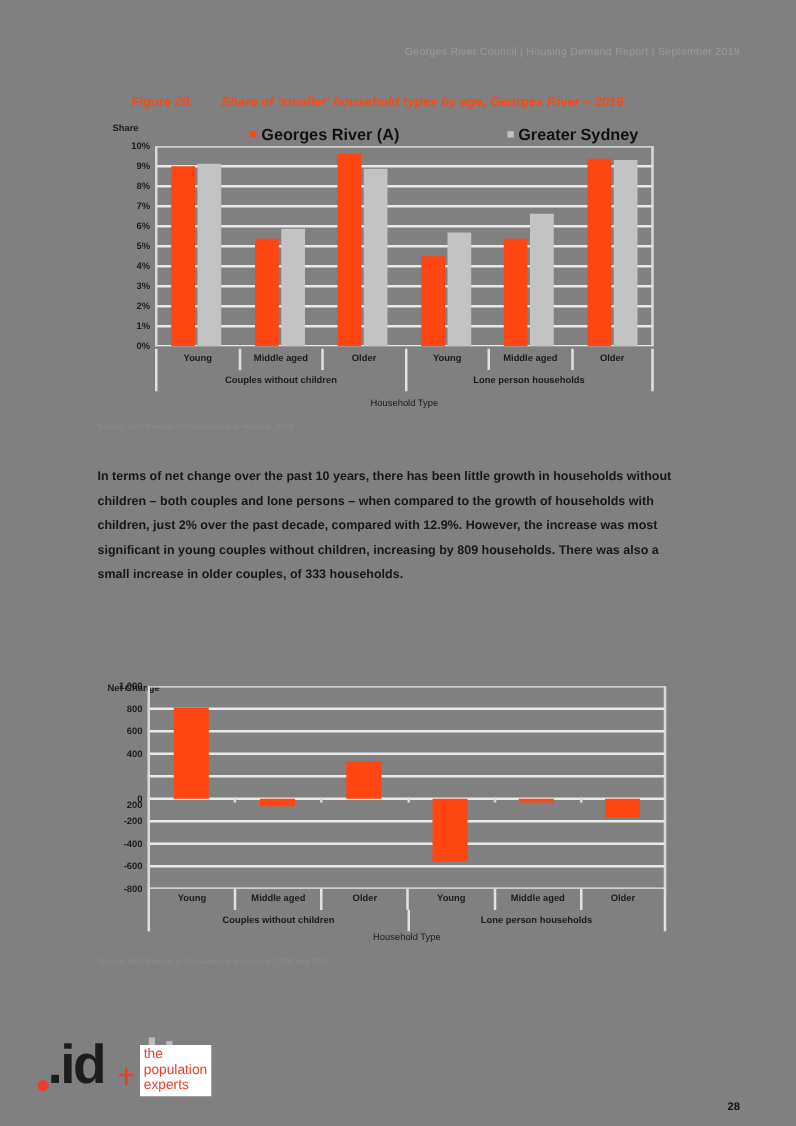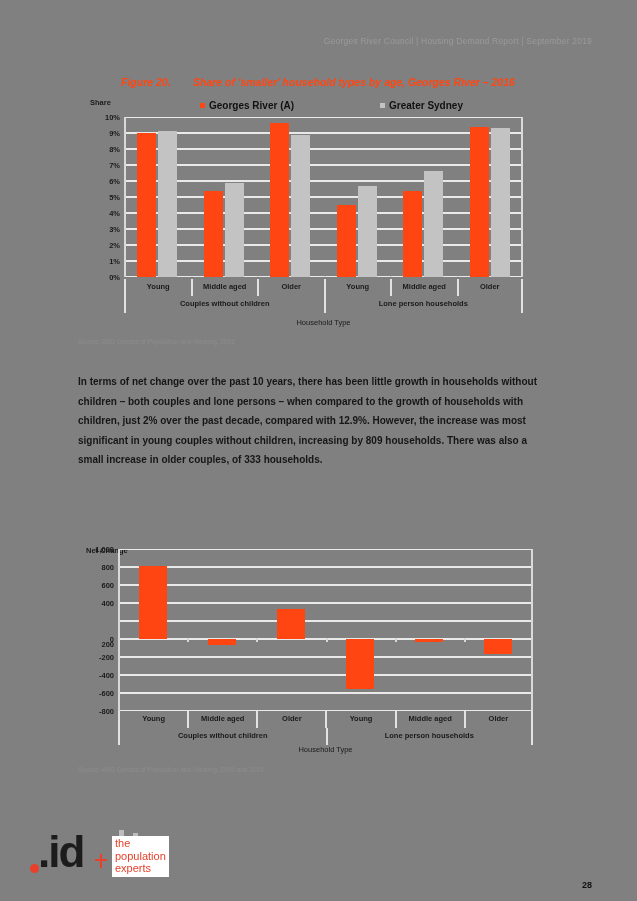--- a/index.html
+++ b/index.html
@@ -49,21 +49,21 @@
   .ytitle{
     position:absolute;font-size:7.5px;font-weight:bold;color:#1a1a1a;
     white-space:nowrap;
   }
 
   .bar{position:absolute;}
   .bar.gr{background:#ff4612;}
   .bar.gs{background:#c3c3c3;}
 
   
-  .legend{position:absolute;display:flex;gap:86px;font-size:10px;font-weight:bold;color:#111;align-items:flex-end;}
+  .legend{position:absolute;display:flex;gap:86px;font-size:13px;font-weight:bold;color:#111;align-items:flex-end;}
   .legend .item{display:flex;align-items:center;gap:4px;white-space:nowrap;}
   .legend .swatch{width:5px;height:5px;display:inline-block;}
   .legend .swatch.gr{background:#ff4612;}
   .legend .swatch.gs{background:#c3c3c3;}
 
   
   .catrow{position:absolute;display:flex;}
   .catcell{
     position:relative;text-align:center;font-size:7.5px;font-weight:bold;
     color:#1a1a1a;padding-top:3px;box-sizing:border-box;
@@ -113,21 +113,21 @@
     position:absolute;right:45px;top:855px;font-size:9px;font-weight:bold;color:#111;margin-top:25px;
   }
 </style>
 </head>
 <body>
 
 <div class="page">
 
   <div class="run-header">Georges River Council  |  Housing Demand Report  |  September 2019</div>
 
-  <div class="fig-caption" style="left:121px;top:76px;width:460px;">
+  <div class="fig-caption" style="left:105px;top:76px;width:460px;">
     <span class="fignum">Figure 20.</span><span>Share of 'smaller' household types by age, Georges River – 2016</span>
   </div>
 
   <div class="ytitle" style="left:90px;top:98px;">Share</div>
 
   <div class="legend" style="left:200px;top:100px;">
     <div class="item">
       <span class="swatch gr"></span>
       <span>Georges River (A)</span>
     </div>

